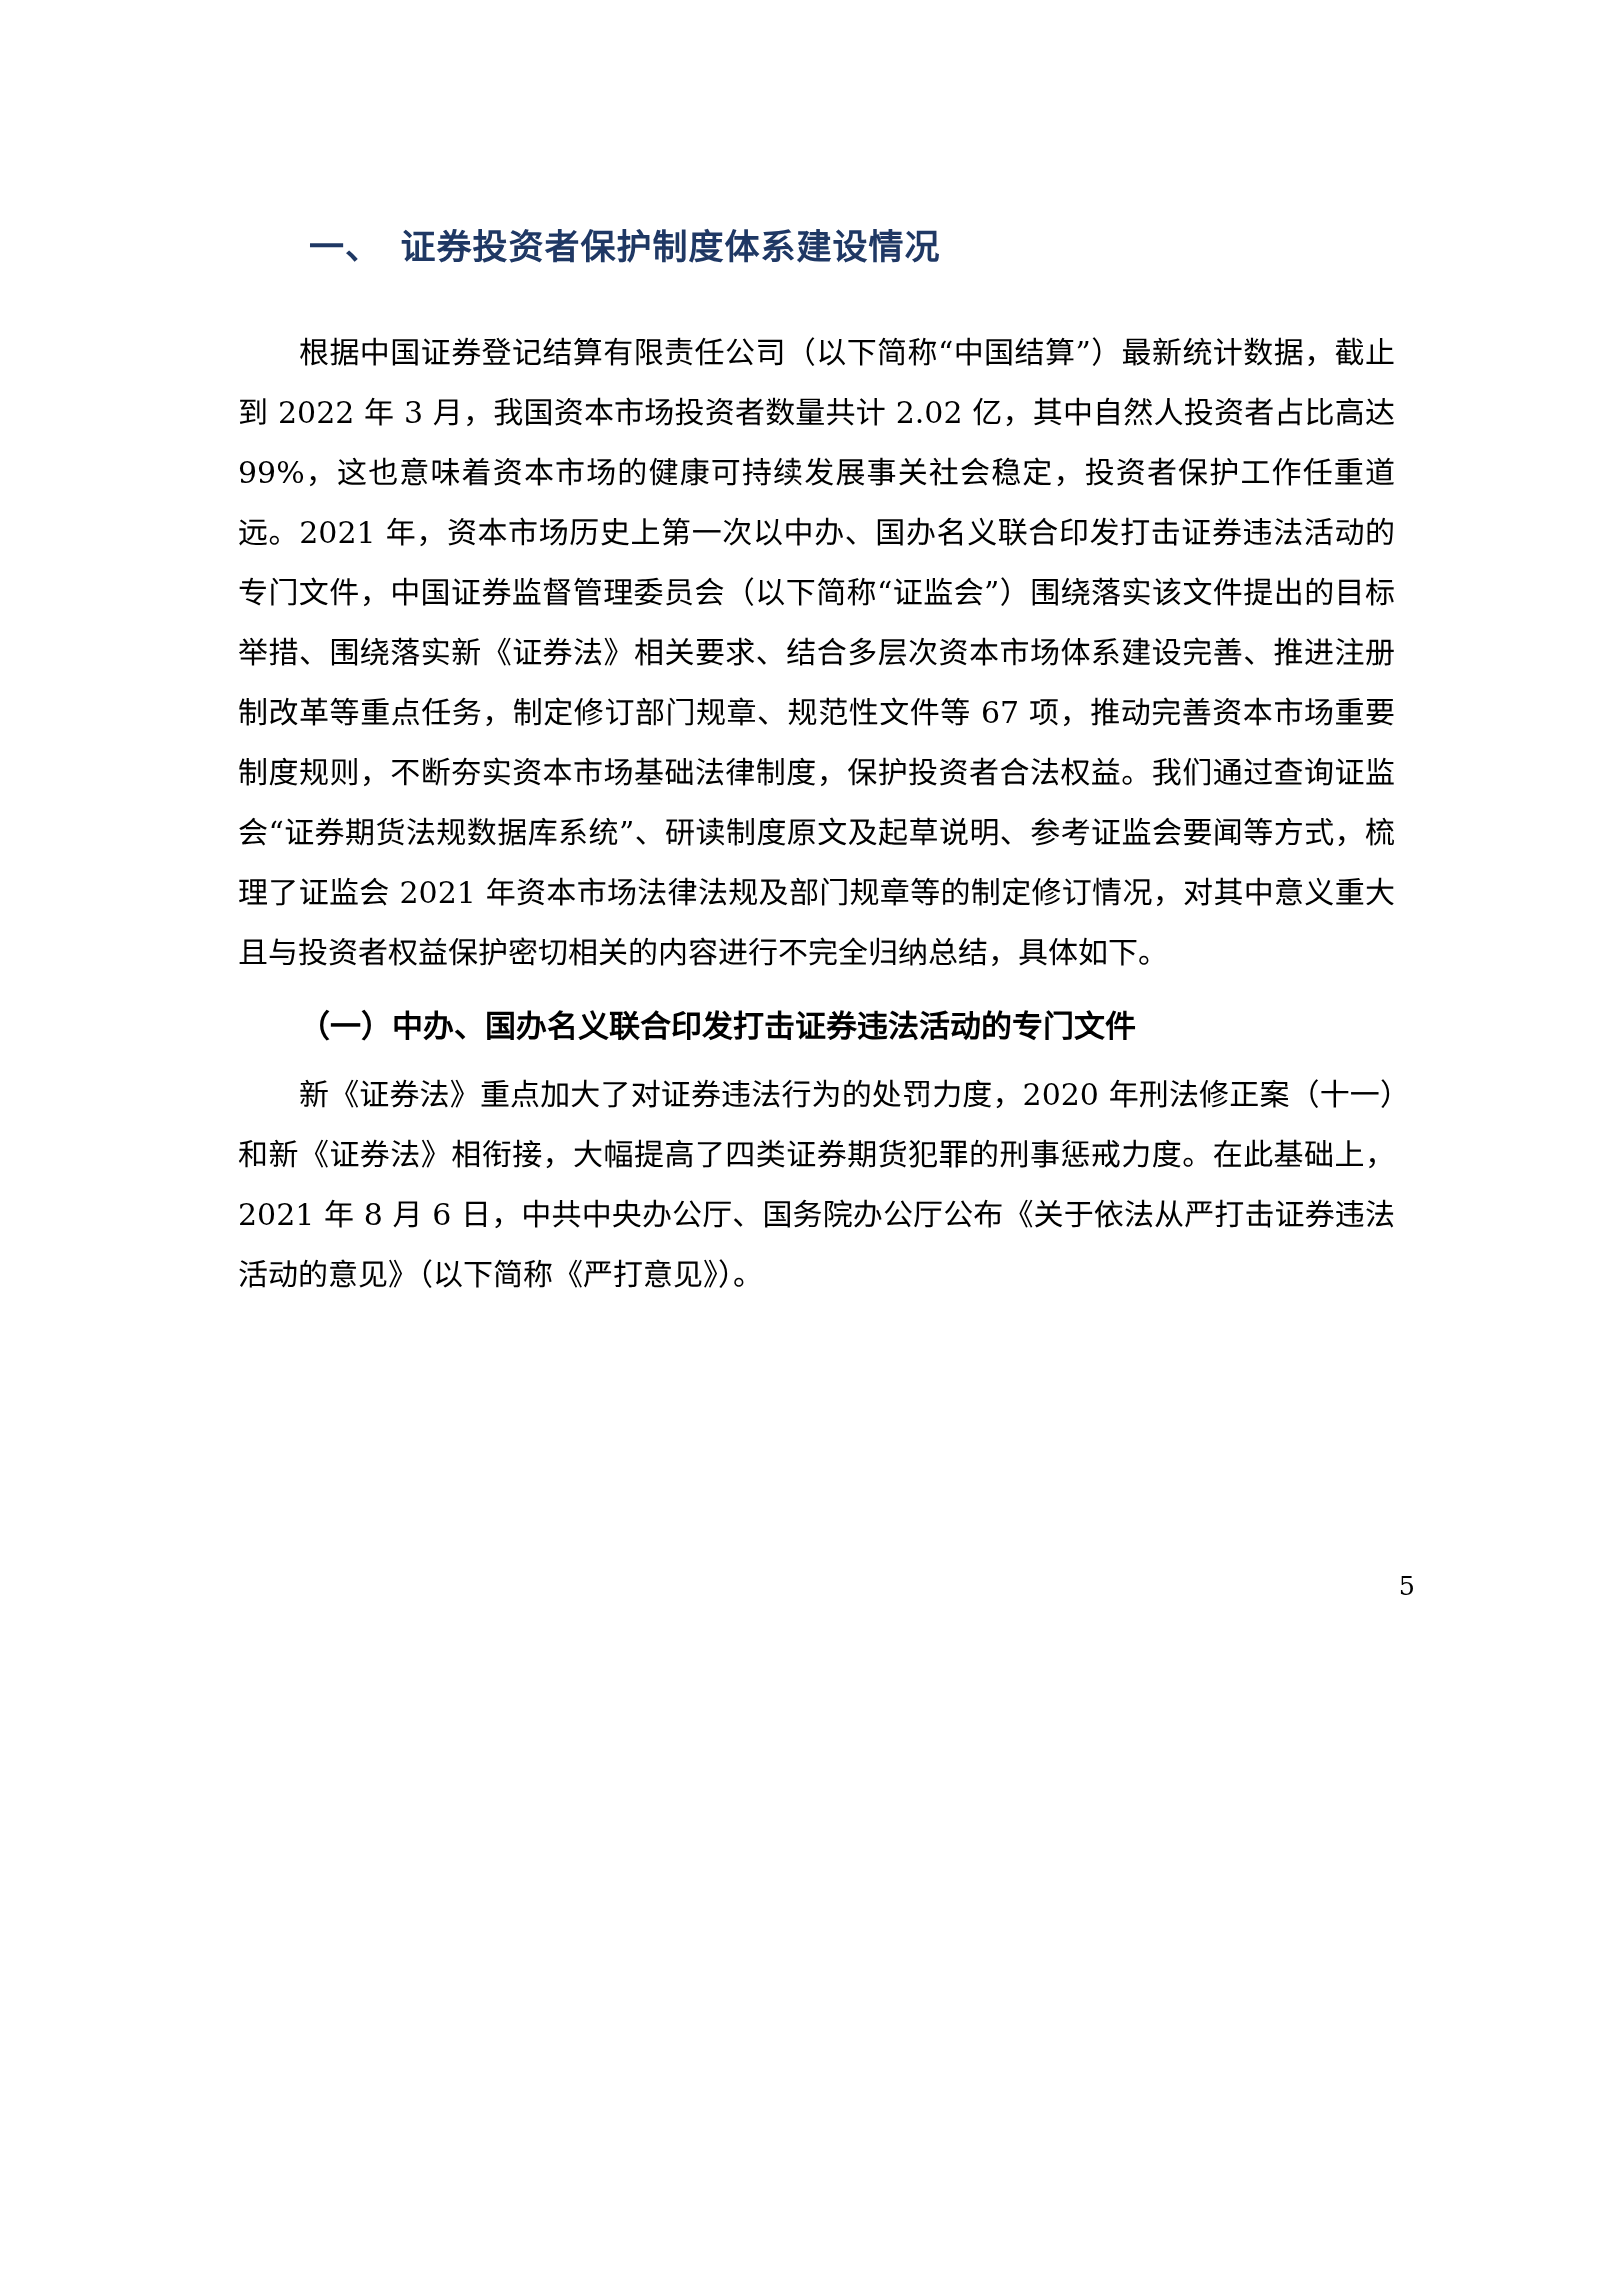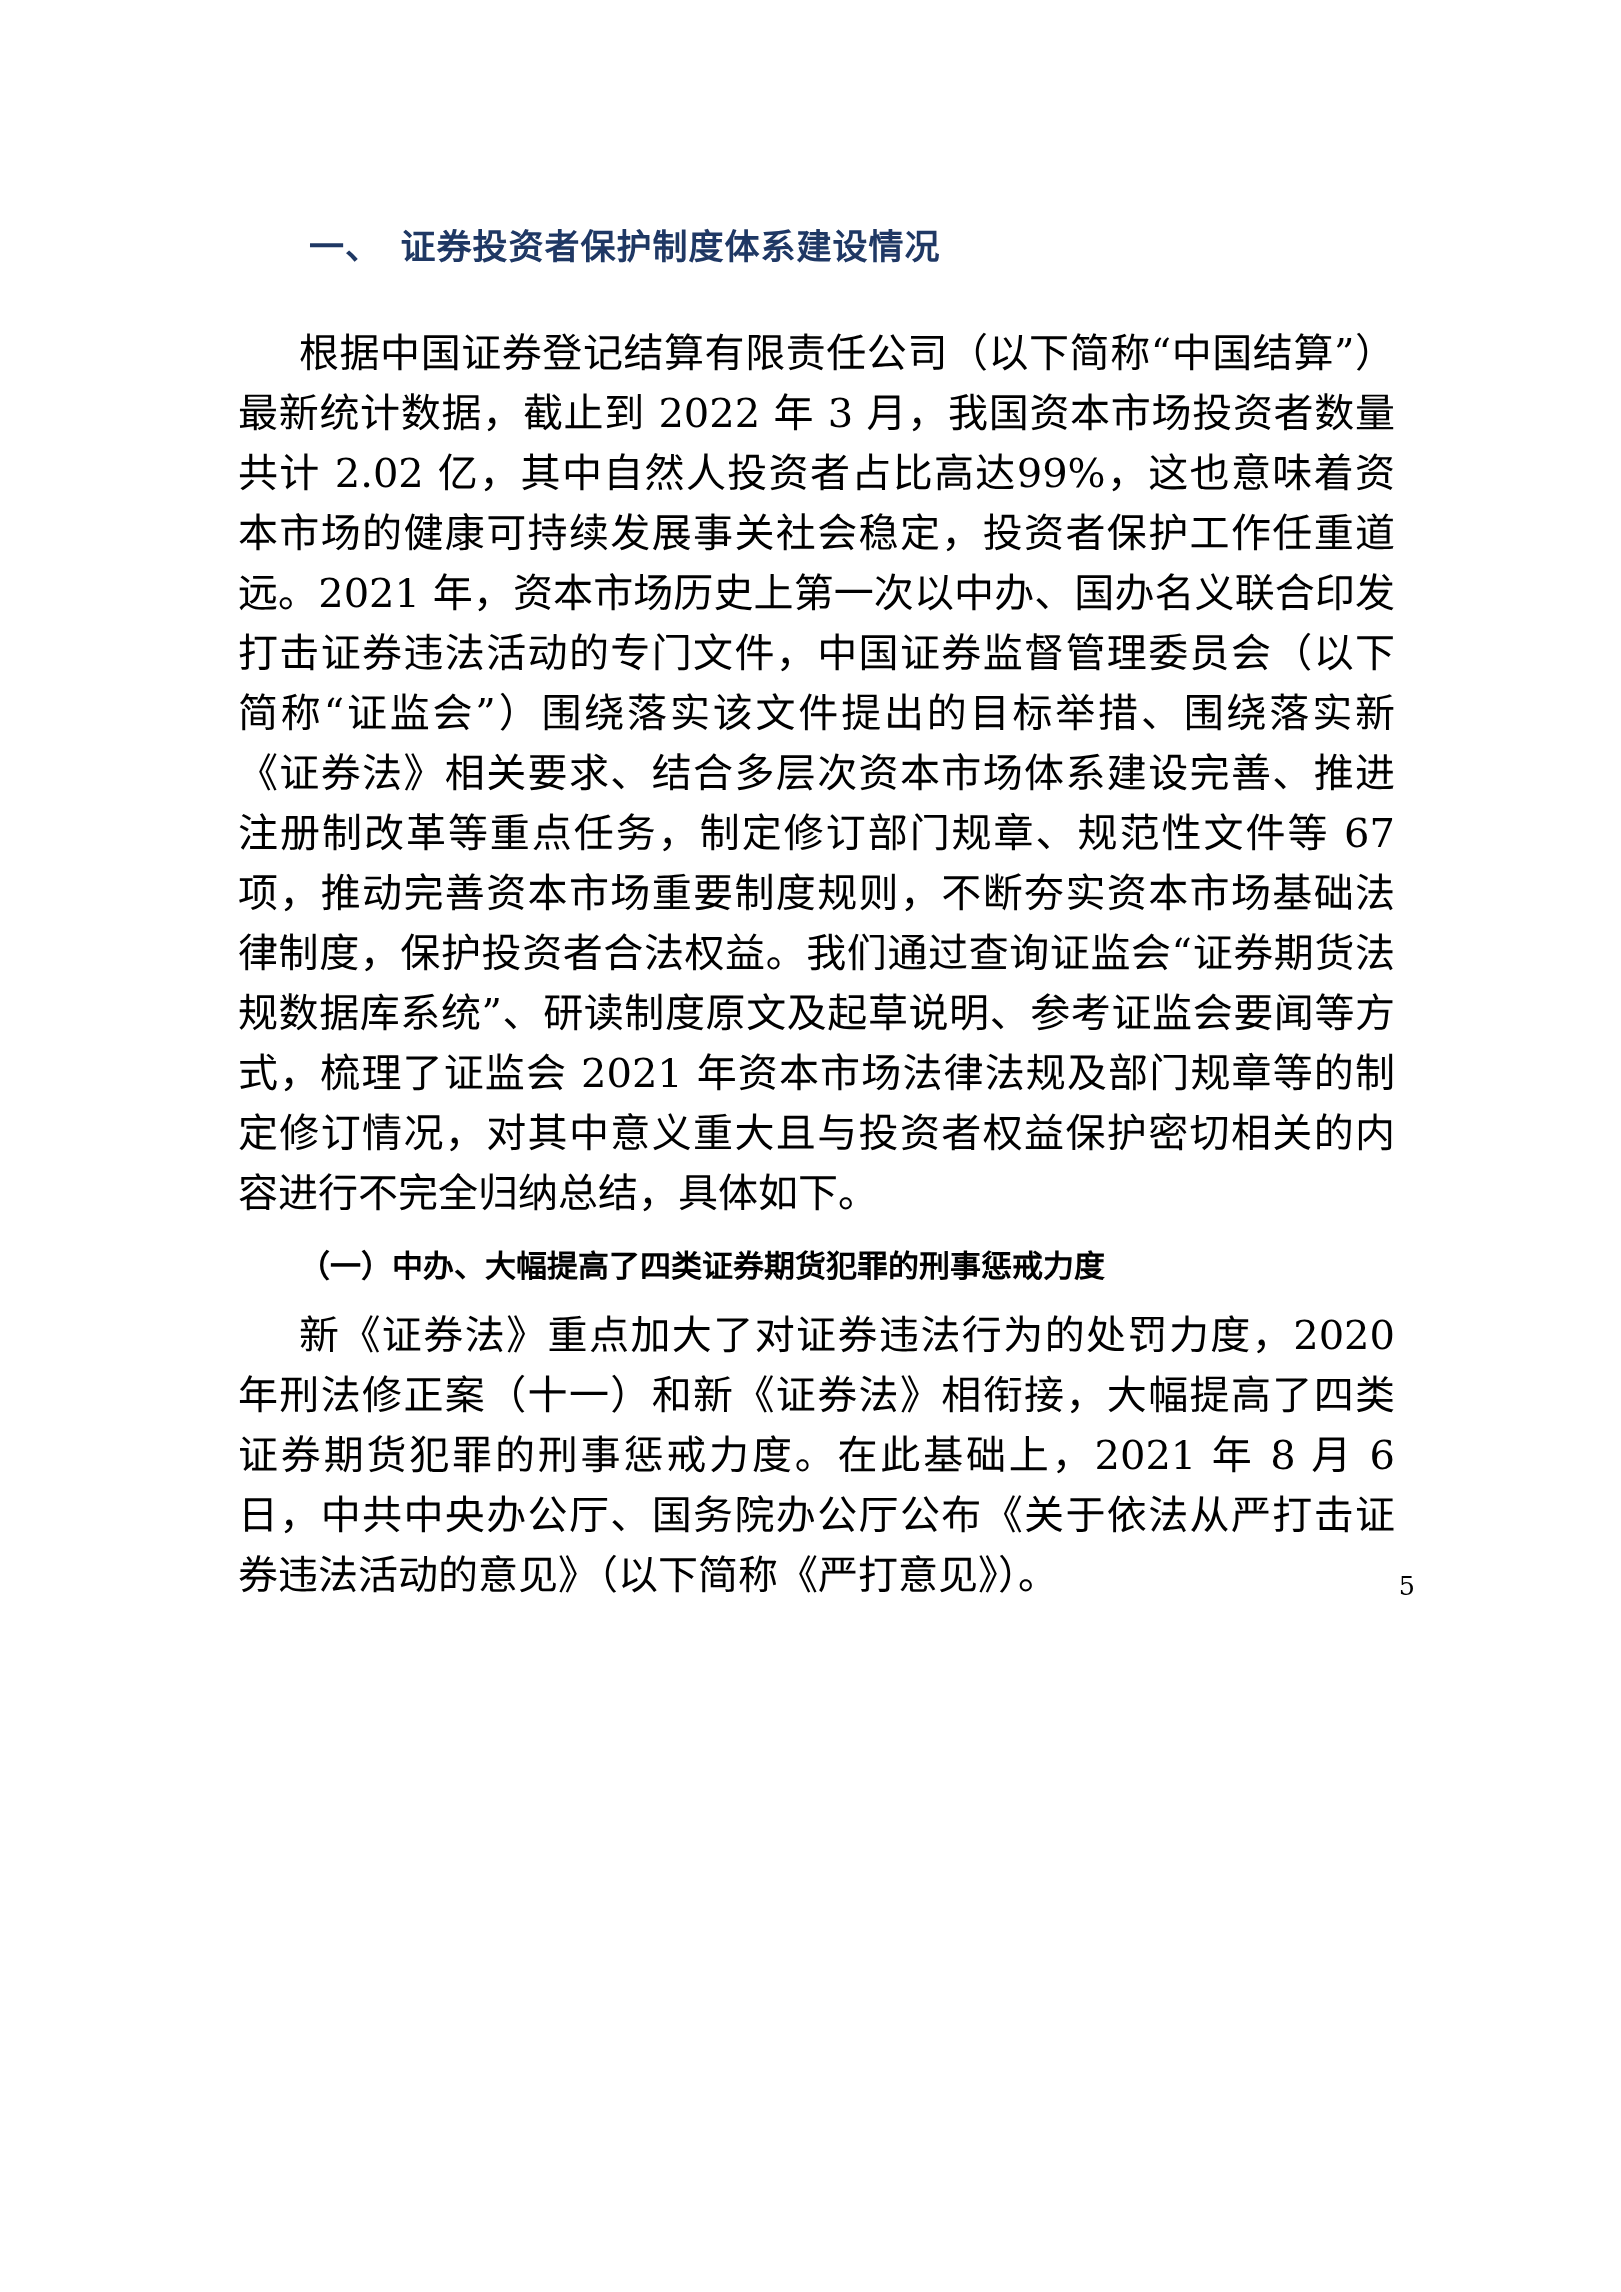--- a/index.html
+++ b/index.html
@@ -32,21 +32,21 @@
     margin: 0 0 51px 0;
     letter-spacing: 1px;
     line-height: 1.4;
     padding-left: 71px;
     text-indent: 0;
   }
   h1.section-title .num {
     margin-right: 19.6px;
   }
   p.body-par {
-    font-size: 40px;
+    font-size: 30px;
     color: #000000;
     line-height: 60px;
     margin: 0 0 5.9px 0;
     text-align: justify;
     text-justify: inter-ideograph;
     text-indent: 61px;
     font-family: "DejaVu Serif", "Liberation Serif", serif;
     letter-spacing: 0px;
   }
   h2.sub-title {
@@ -72,21 +72,21 @@
 
 <div class="page">
   <div class="content">
 
     <h1 class="section-title">
       <span class="num">一、</span><span>证券投资者保护制度体系建设情况</span>
     </h1>
 
     <p class="body-par">根据中国证券登记结算有限责任公司（以下简称“中国结算”）最新统计数据，截止到 2022 年 3 月，我国资本市场投资者数量共计 2.02 亿，其中自然人投资者占比高达99%，这也意味着资本市场的健康可持续发展事关社会稳定，投资者保护工作任重道远。2021 年，资本市场历史上第一次以中办、国办名义联合印发打击证券违法活动的专门文件，中国证券监督管理委员会（以下简称“证监会”）围绕落实该文件提出的目标举措、围绕落实新《证券法》相关要求、结合多层次资本市场体系建设完善、推进注册制改革等重点任务，制定修订部门规章、规范性文件等 67 项，推动完善资本市场重要制度规则，不断夯实资本市场基础法律制度，保护投资者合法权益。我们通过查询证监会“证券期货法规数据库系统”、研读制度原文及起草说明、参考证监会要闻等方式，梳理了证监会 2021 年资本市场法律法规及部门规章等的制定修订情况，对其中意义重大且与投资者权益保护密切相关的内容进行不完全归纳总结，具体如下。</p>
 
-    <h2 class="sub-title">（一）中办、大幅提高了四类证券期货犯罪的刑事惩戒力度</h2>
+    <h2 class="sub-title">（一）中办、国办名义联合印发打击证券违法活动的专门文件</h2>
 
     <p class="body-par">新《证券法》重点加大了对证券违法行为的处罚力度，2020 年刑法修正案（十一）和新《证券法》相衔接，大幅提高了四类证券期货犯罪的刑事惩戒力度。在此基础上，2021 年 8 月 6 日，中共中央办公厅、国务院办公厅公布《关于依法从严打击证券违法活动的意见》（以下简称《严打意见》）。</p>
 
 
 
   </div>
 
   <div class="page-number">5</div>
 </div>
 

